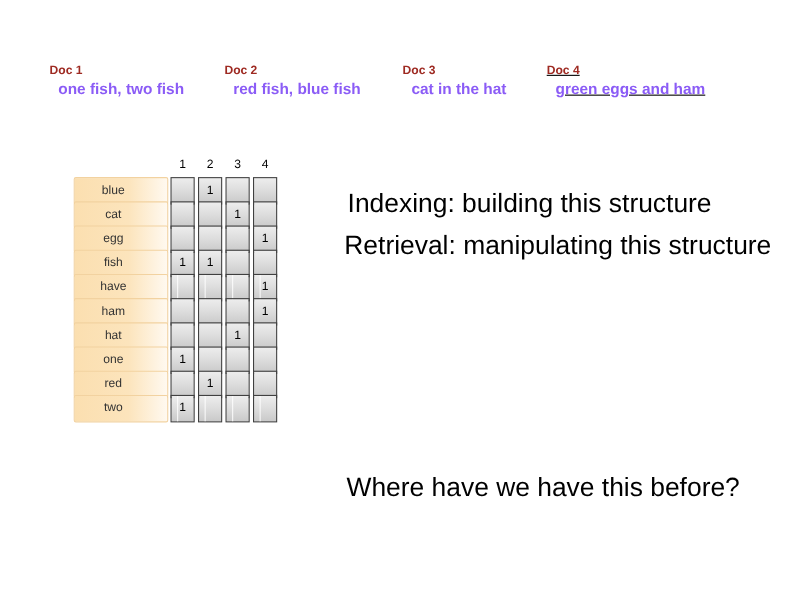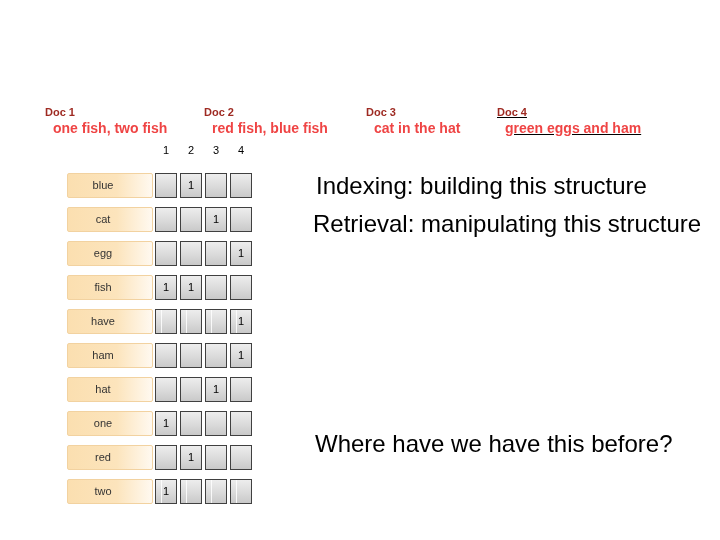--- a/index.html
+++ b/index.html
@@ -19,33 +19,32 @@
   #docs-row {
     position: absolute;
     left: 0;
     top: 58px;
     width: 720px;
     height: 46px;
   }
   .doc-block {
     position: absolute;
     top: 0;
-    margin-top: 48px;
   }
   .doc-label {
     font-size: 11px;
     font-weight: bold;
     color: #9E2A22;
     line-height: 13px;
     white-space: nowrap;
   }
   .doc-text {
     font-size: 14px;
     font-weight: bold;
-    color: #ef4444;
+    color: #8b5cf6;
     line-height: 18px;
     white-space: nowrap;
     padding-left: 8px;
   }
 
   
   #matrix {
     position: absolute;
     left: 67px;
     top: 143px;
@@ -60,21 +59,20 @@
     top: 0;
     width: 22px;
     text-align: center;
     font-size: 11px;
     color: #000000;
     line-height: 14px;
   }
   .matrix-row {
     position: relative;
     height: 22px;
-    margin-top: 12px;
   }
   .row-label {
     position: absolute;
     left: 0;
     top: 0;
     width: 86px;
     height: 25px;
     box-sizing: border-box;
     background: linear-gradient(to right, #FBDFB0 0%, #FCE4BC 58%, #FFF9F0 100%);
     border: 1px solid #F2D2A0;

